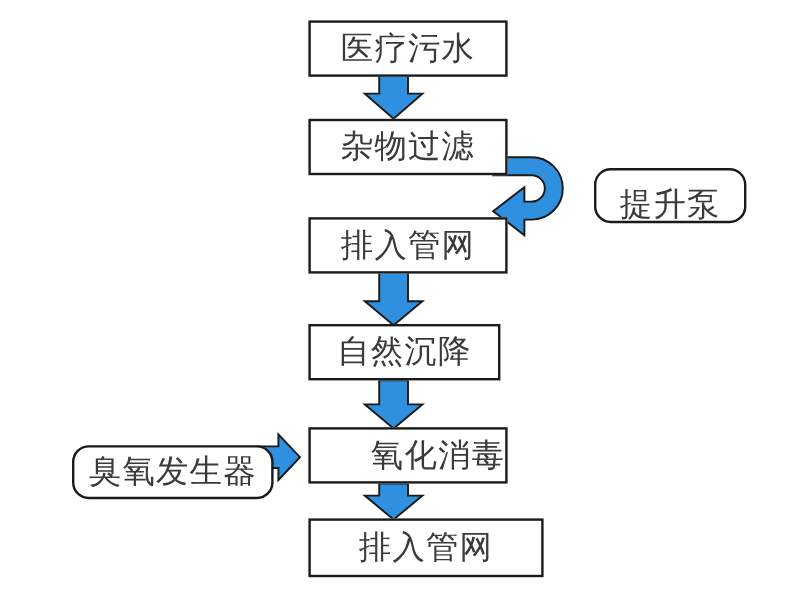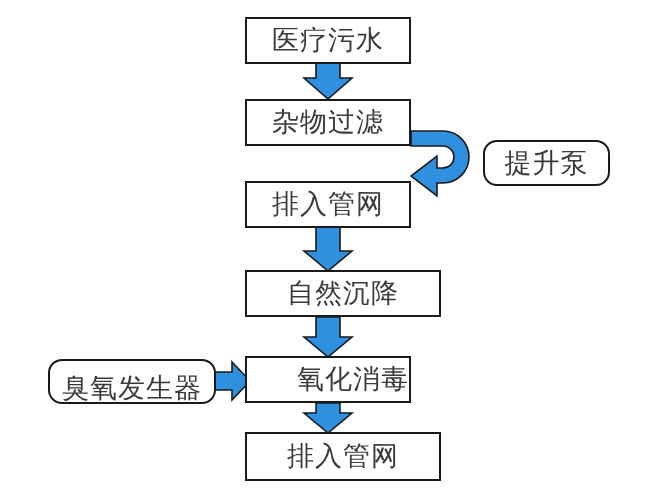--- a/index.html
+++ b/index.html
@@ -21,20 +21,21 @@
     background: #ffffff;
     border: 2px solid #1a1a1a;
     display: flex;
     align-items: center;
     justify-content: center;
     color: #3a3a3a;
     font-size: 27px;
     letter-spacing: 1px;
     line-height: 1;
     white-space: nowrap;
+    margin-left: 12px;
   }
   .node.rounded {
     border-radius: 14px;
   }
   .arrow-layer {
     position: absolute;
     left: 0;
     top: 0;
     width: 664px;
     height: 498px;
@@ -73,33 +74,33 @@
   </div>
 
   <div class="node" style="left:245px; top:99px; width:166px; height:47px;">
     <span>杂物过滤</span>
   </div>
 
   <div class="node" style="left:245px; top:181px; width:166px; height:47px;">
     <span>排入管网</span>
   </div>
 
-  <div class="node" style="left:245px; top:270px; width:196px; height:47px;">
+  <div class="node" style="left:245px; top:270px; width:160px; height:47px;">
     <span>自然沉降</span>
   </div>
 
   <div class="node" style="left:245px; top:356px; width:166px; height:47px;justify-content:flex-end;">
     <span>氧化消毒</span>
   </div>
 
   <div class="node" style="left:245px; top:432px; width:196px; height:49px;">
     <span>排入管网</span>
   </div>
 
-  <div class="node rounded" style="left:483px; top:140px; width:127px; height:46px;">
+  <div class="node rounded" style="left:483px; top:140px; width:127px; height:46px;align-items:flex-end;">
     <span>提升泵</span>
   </div>
 
-  <div class="node rounded" style="left:48px; top:359px; width:168px; height:45px;align-items:flex-end;">
+  <div class="node rounded" style="left:48px; top:371px; width:168px; height:45px;">
     <span>臭氧发生器</span>
   </div>
 
 </div>
 
 </body></html>

